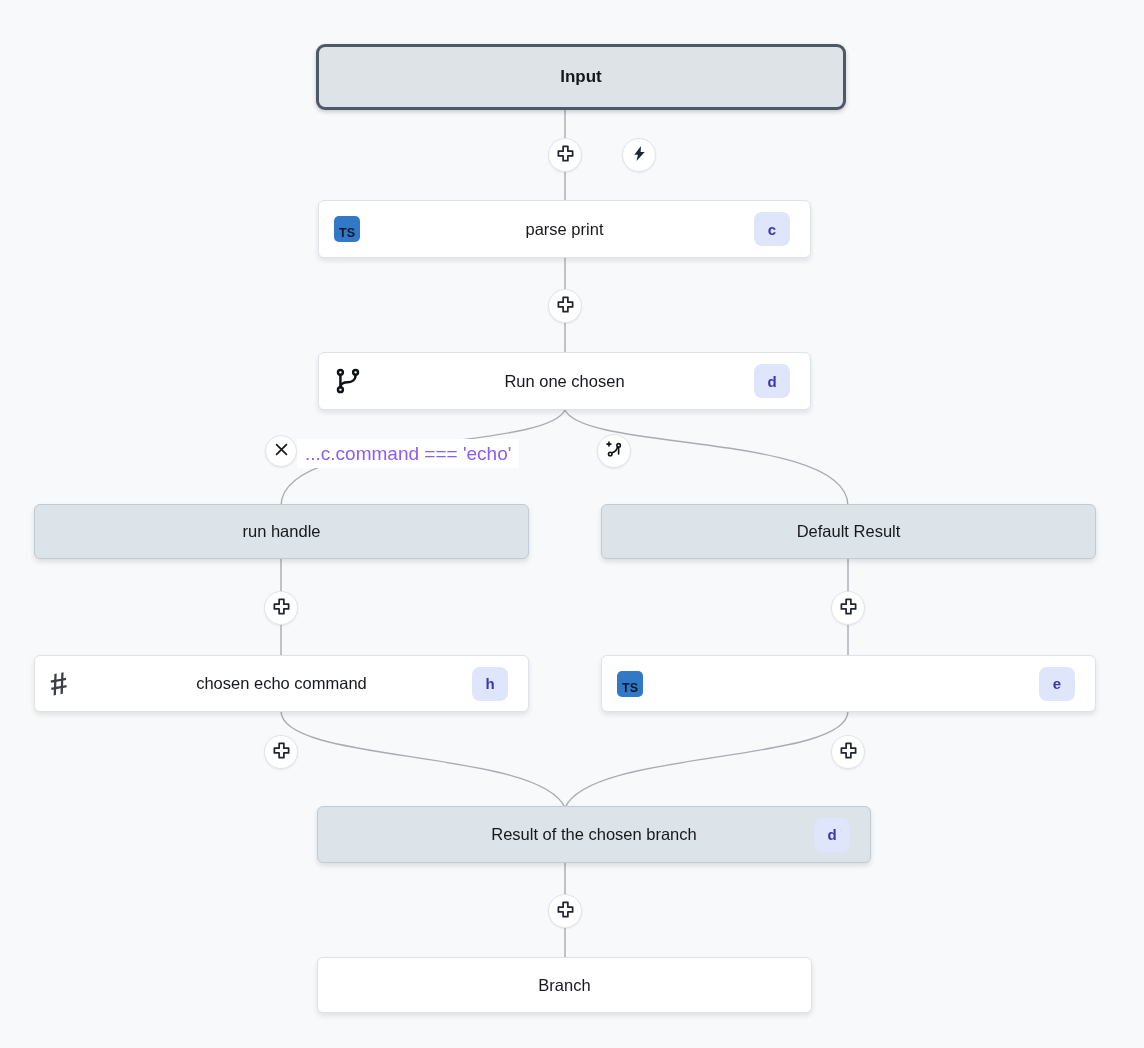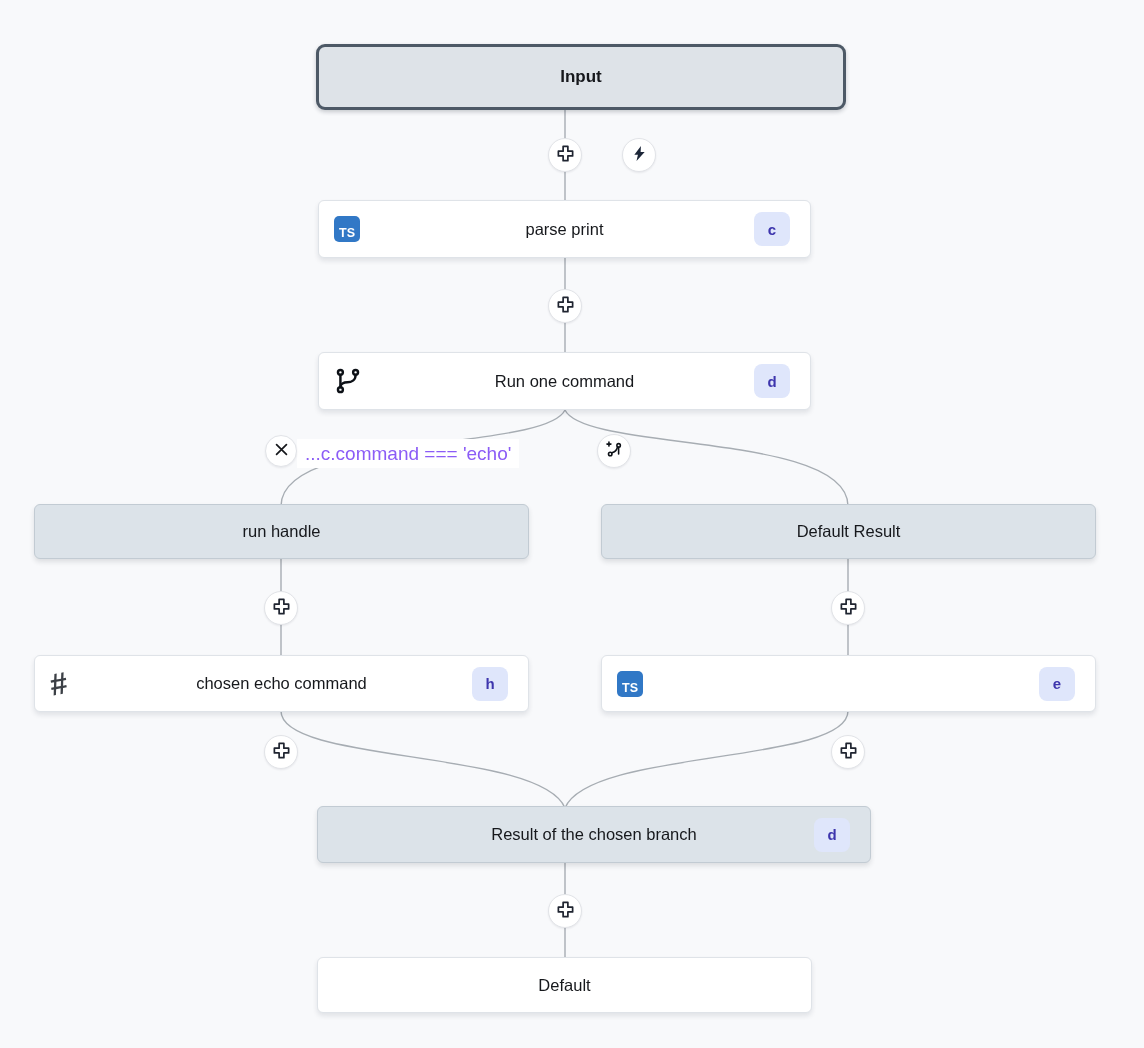--- a/index.html
+++ b/index.html
@@ -43,21 +43,21 @@
     box-shadow:0 2px 4px rgba(22,30,45,.22);
     font-size:17px;
   }
 
   .node-icon{
     position:absolute;left:15px;top:50%;transform:translateY(-50%);
     display:flex;align-items:center;justify-content:center;
   }
   .ts-icon{
     width:26px;height:26px;border-radius:5px;background:#3178c6;
-    color:#ffffff;font-weight:700;font-size:12.5px;
+    color:#0f172a;font-weight:700;font-size:12.5px;
     display:flex;align-items:flex-end;justify-content:center;
     padding-bottom:2px;box-sizing:border-box;
   }
   .hash-icon{
     font-size:31px;font-weight:900;color:#3c4046;
     transform:translateY(-50%) rotate(-10deg);
     line-height:1;
   }
   .badge{
     position:absolute;right:20px;top:50%;transform:translateY(-50%);
@@ -143,21 +143,21 @@
   <div class="node white-node" style="left:318px;top:352px;width:493px;height:58px;">
     <span class="node-icon">
       <svg width="28" height="28" viewBox="0 0 24 24" fill="none" stroke="#0d1117" stroke-width="2.1" stroke-linecap="round" stroke-linejoin="round">
         <circle cx="5.5" cy="4.6" r="2.1"></circle>
         <circle cx="5.5" cy="19.4" r="2.1"></circle>
         <circle cx="18.5" cy="4.6" r="2.1"></circle>
         <path d="M5.5 6.9v10.3"></path>
         <path d="M18.5 6.9c0 4.4-3.6 6.2-7 6.2c-3.2 0-6 1.6-6 4.1"></path>
       </svg>
     </span>
-    <span class="label">Run one command</span>
+    <span class="label">Run one chosen</span>
     <span class="badge">d</span>
   </div>
 
   <div class="circle-btn small" style="left:265px;top:435px;">
     <span>
       <svg width="15" height="15" viewBox="0 0 14 14" stroke="#16181c" stroke-width="1.6" stroke-linecap="round">
           <path d="M2.4 2.4 11.6 11.6 M11.6 2.4 2.4 11.6"></path>
         </svg>
     </span>
   </div>
@@ -233,16 +233,16 @@
 
   <div class="circle-btn" style="left:548px;top:894px;">
     <span>
       <svg width="19" height="19" viewBox="0 0 20 20">
           <path d="M7.5 2.5h5v5h5v5h-5v5h-5v-5h-5v-5h5Z" fill="#ffffff" stroke="#1f2430" stroke-width="1.8" stroke-linejoin="round"></path>
         </svg>
     </span>
   </div>
 
   <div class="node white-node" style="left:317px;top:957px;width:495px;height:56px;">
-    <span class="label">Default</span>
+    <span class="label">Branch</span>
   </div>
 
 </div>
 
 </body></html>

